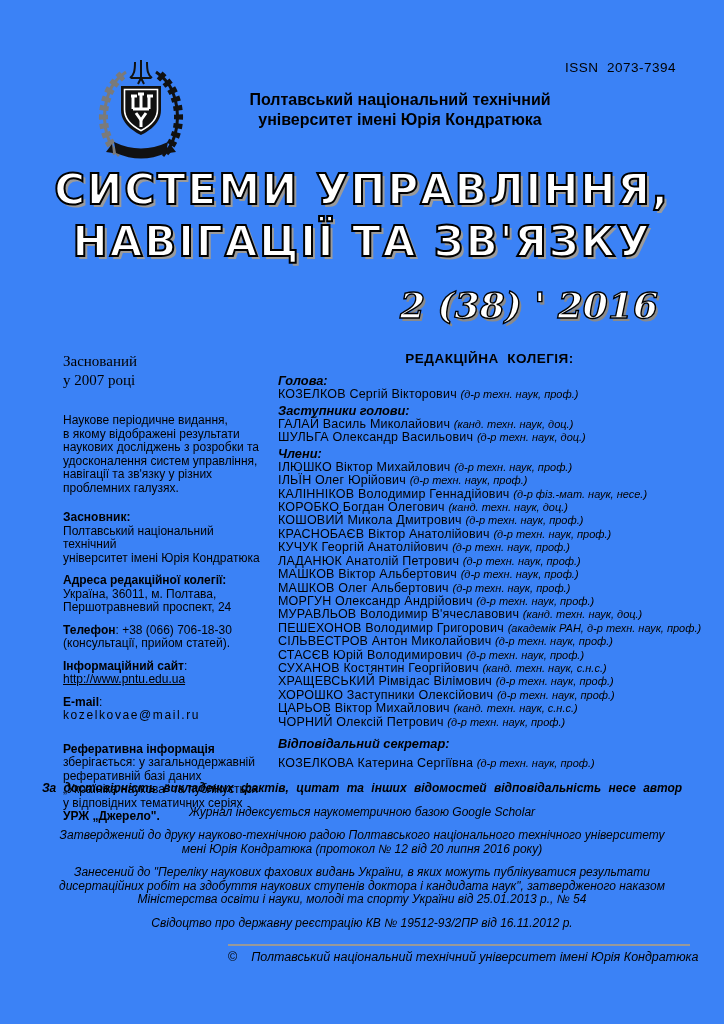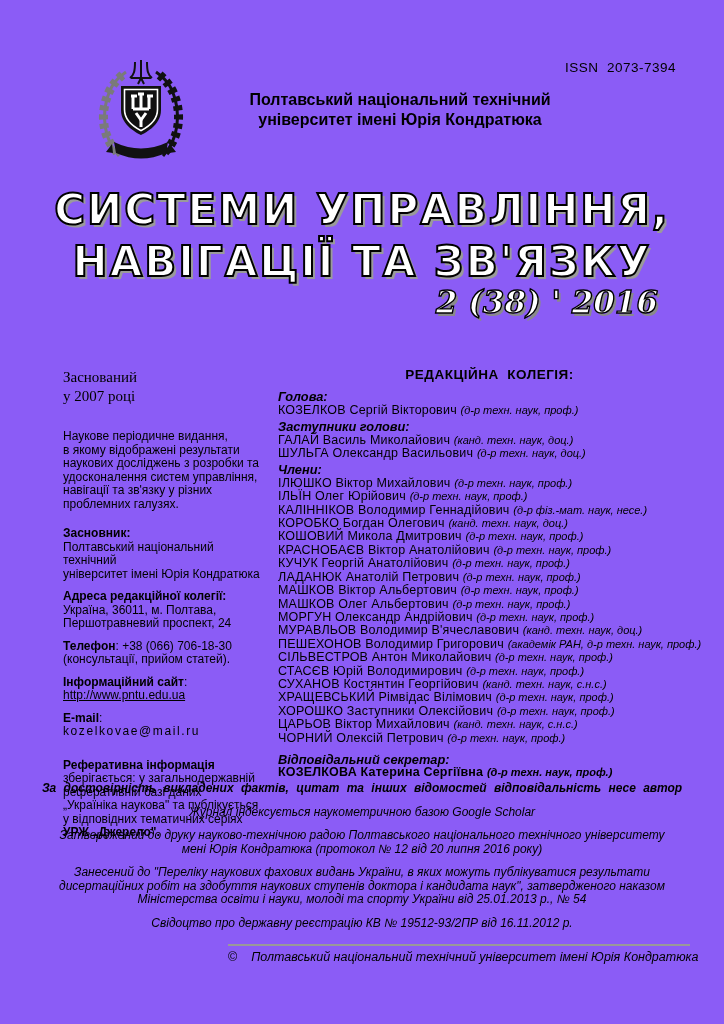--- a/index.html
+++ b/index.html
@@ -1,56 +1,56 @@
 <!DOCTYPE html>
 <html><head>
 <meta charset="utf-8">
 <style>
   html,body{margin:0;padding:0;background:#fff;}
   .page{
     position:relative;
     width:724px;height:1024px;
-    background:#8b5cf6;
+    background:#3b82f6;
     font-family:"Liberation Sans",sans-serif;
     color:#000;
     overflow:hidden;
   }
   
   .issn{
     position:absolute;top:60px;right:48px;
     font-size:13.5px;letter-spacing:.5px;white-space:pre;
   }
   .logo{position:absolute;left:86px;top:56px;width:110px;height:114px;}
   .university{
     position:absolute;left:210px;top:90px;width:380px;
     text-align:center;font-weight:bold;font-size:16px;line-height:20px;
     white-space:pre-line;
   }
   
-  .masthead{position:absolute;left:0;top:184px;width:724px;text-align:center;}
+  .masthead{position:absolute;left:0;top:164px;width:724px;text-align:center;}
   .title-line{
     font-family:"DejaVu Sans",sans-serif;
     font-weight:700;font-size:42px;line-height:52px;
     letter-spacing:2px;
     color:#fff;
     -webkit-text-stroke:2px #000;
     text-shadow:3px 3px 0 #9a9a9a;
     white-space:nowrap;
   }
   .issue-no{
     position:absolute;top:284px;right:66px;
     font-family:"DejaVu Serif",serif;
-    font-style:italic;font-weight:bold;font-size:31px;
+    font-style:italic;font-weight:bold;font-size:36px;
     color:#fff;
     -webkit-text-stroke:1.4px #000;
     text-shadow:2.5px 2.5px 0 #8a8a8a;
     white-space:nowrap;
   }
   
-  .columns{position:absolute;left:63px;top:368px;right:46px;display:flex;}
+  .columns{position:absolute;left:63px;top:352px;right:46px;display:flex;}
   .left-col{width:205px;flex:none;font-size:12px;line-height:13.5px;}
   .right-col{flex:1;margin-left:10px;font-size:12.5px;line-height:13.4px;}
   .pre{white-space:pre-line;}
   .founded{font-family:"Liberation Serif",serif;font-size:15px;line-height:19px;}
   .lc-block{margin-top:9px;}
   .lc-desc{margin-top:24px;margin-bottom:16px;}
   .lc-founder{margin-top:16px;}
   .b{font-weight:bold;}
   .email-value{letter-spacing:1.6px;white-space:nowrap;}
   .site-link{text-decoration:underline;color:#000;}
@@ -58,21 +58,21 @@
   
   .board-heading{
     text-align:center;font-weight:bold;font-size:13.5px;
     letter-spacing:.5px;margin-bottom:9px;white-space:pre;
   }
   .board-role{font-weight:bold;font-style:italic;font-size:12.8px;margin-top:3px;}
   .board-member{white-space:nowrap;}
   .member-name{letter-spacing:.2px;}
   .member-degree{font-style:italic;font-size:11px;}
   .board-section:last-child .board-role{margin-top:8px;}
-  .board-section:last-child .board-member{font-weight:bold;}
+  .board-section:last-child .board-member{margin-top:7px;}
   
   .footer{position:absolute;left:40px;right:40px;top:782px;text-align:center;}
   .footer-para{
     font-style:italic;font-size:12px;line-height:13.5px;
     margin:0 0 10px 0;white-space:pre-line;
   }
   .footer-para:first-child{word-spacing:4px;font-weight:bold;}
   .copyright-block{margin-top:14px;margin-left:auto;width:462px;margin-right:-6px;}
   .copyright-rule{border:0;border-top:2px solid #999;margin:0 0 4px 0;}
   .copyright-line{font-style:italic;font-size:12.5px;text-align:center;white-space:nowrap;}

